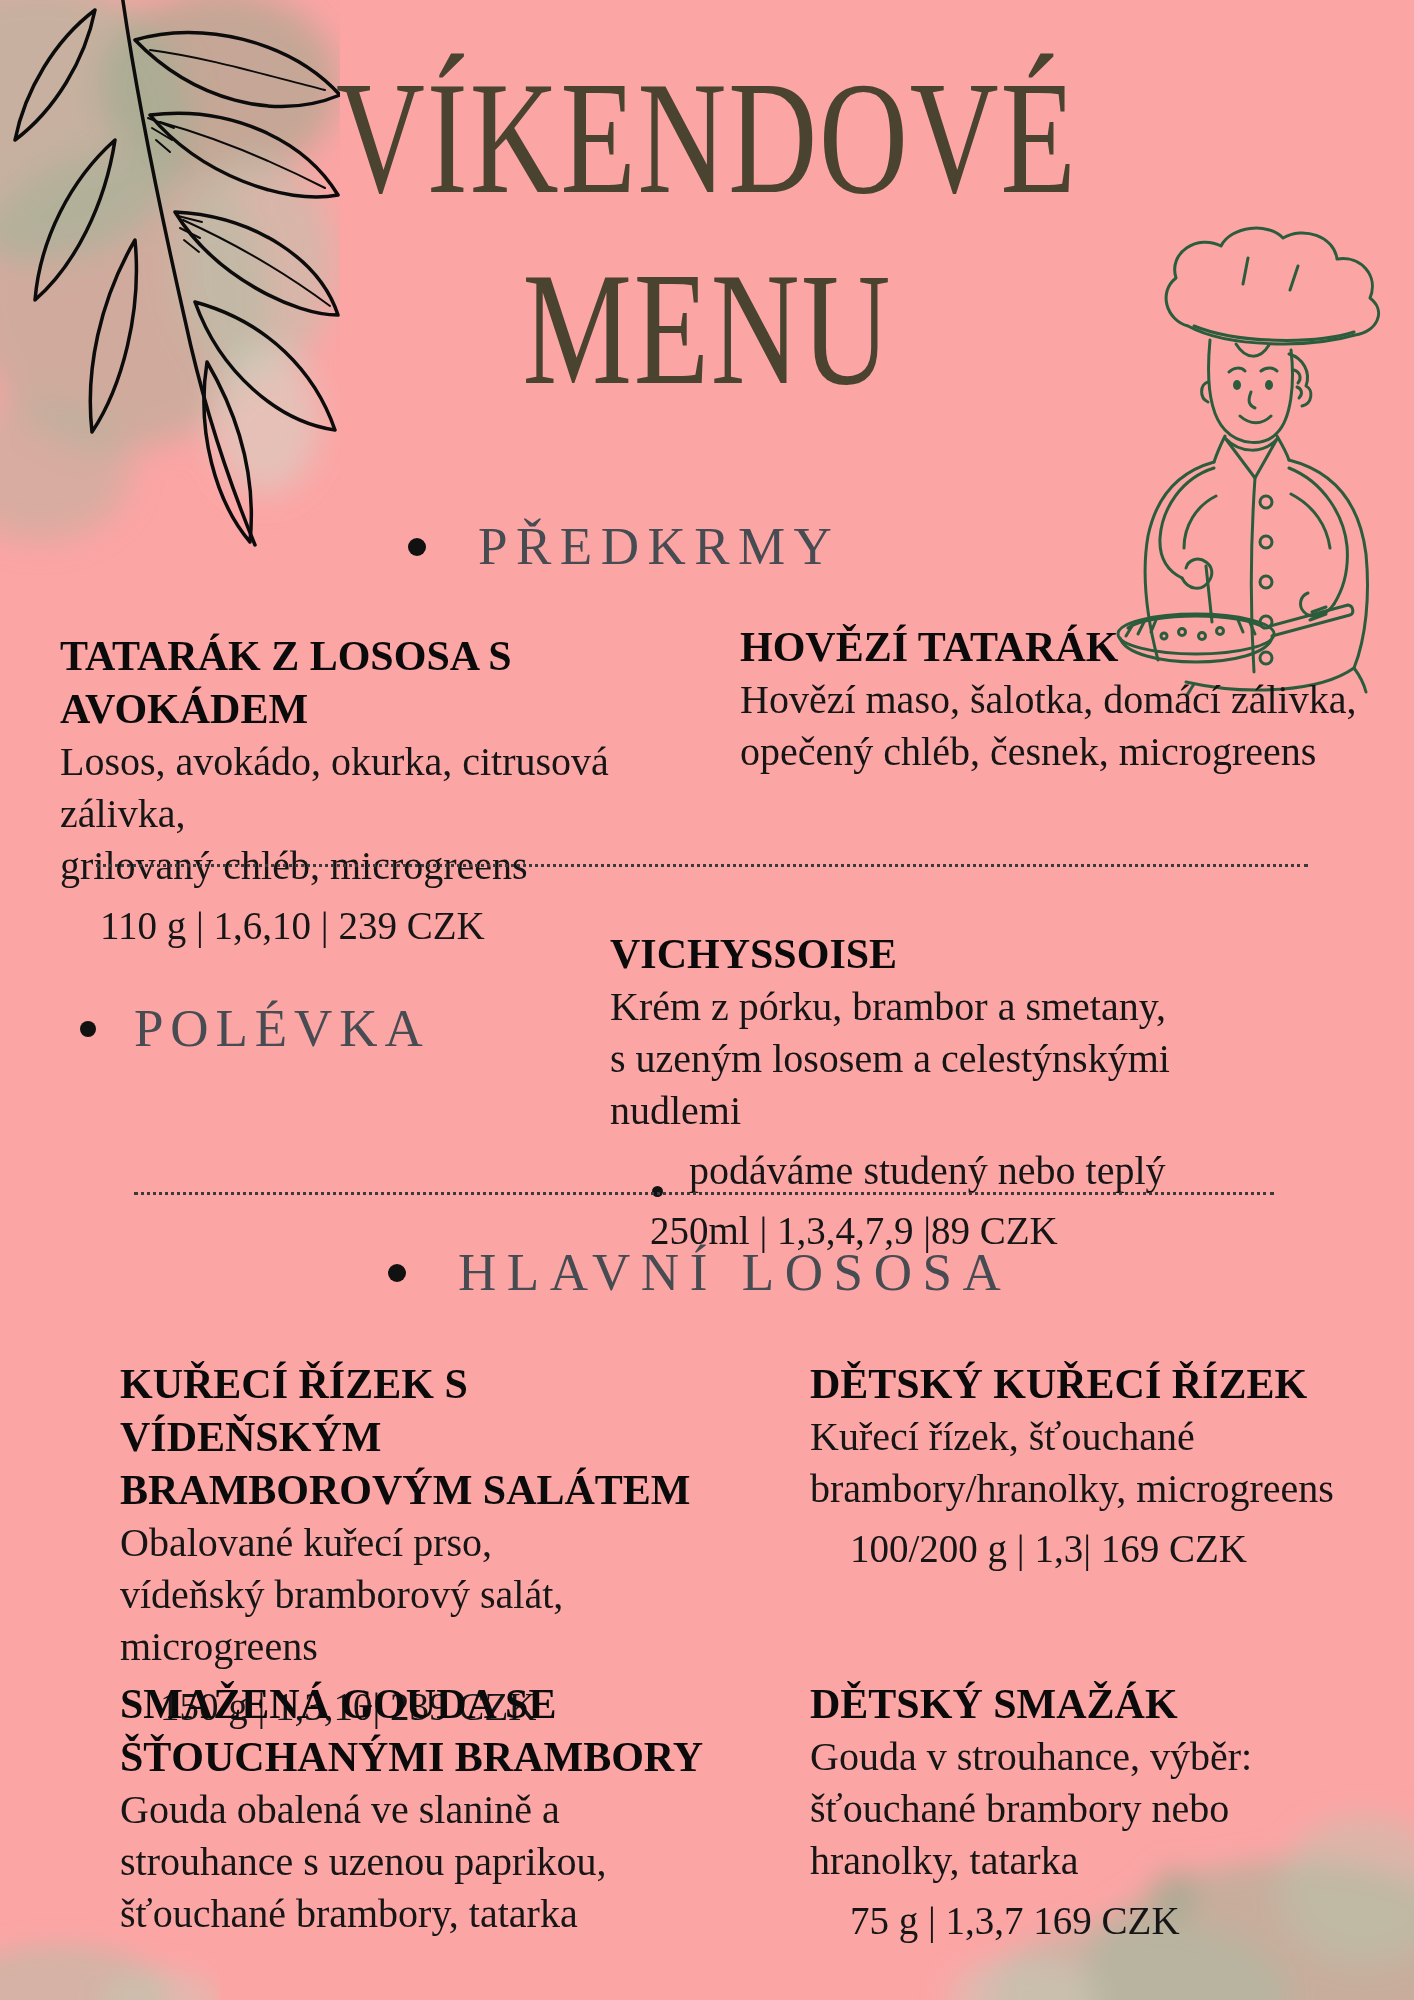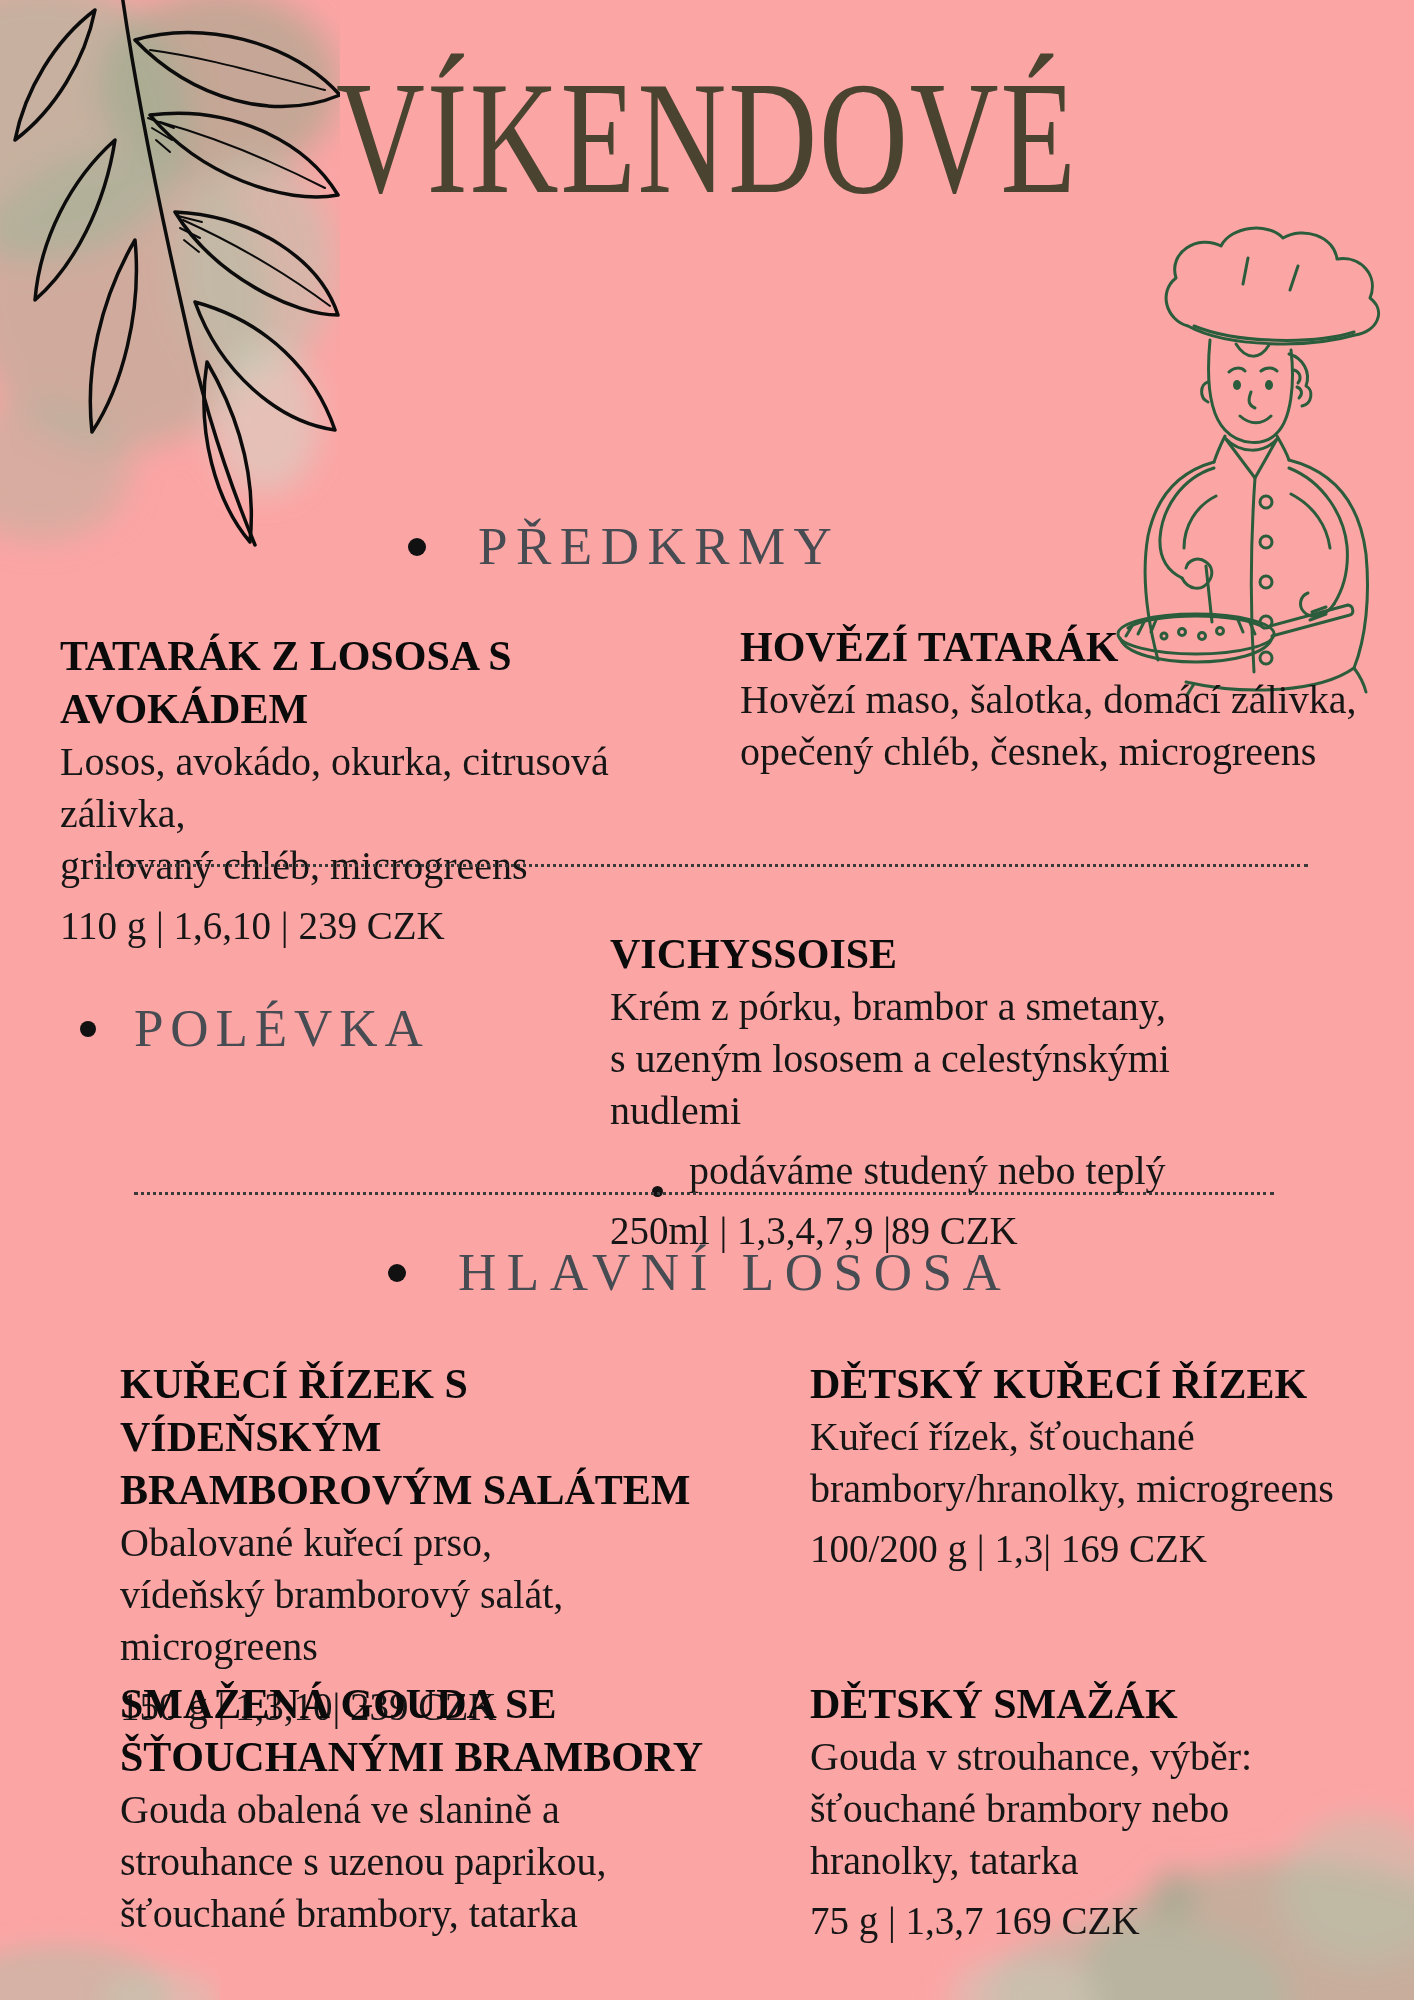--- a/index.html
+++ b/index.html
@@ -26,21 +26,21 @@
   .heading-label{margin-left:52px;}
   #heading-predkrmy{left:408px;top:520px;}
   #heading-polevka{left:80px;top:1002px;letter-spacing:0.13em;}
   #heading-polevka .heading-bullet{width:16px;height:16px;}
   #heading-polevka .heading-label{margin-left:38px;}
   #heading-hlavni{left:388px;top:1246px;letter-spacing:0.2em;}
   
   .menu-item{margin:0 0 44px 0;}
   .item-name{font-size:42px;font-weight:700;line-height:1.26;color:#0b0b0b;}
   .item-desc{font-size:40px;line-height:1.3;color:#161616;}
-  .item-info{font-size:39px;line-height:1.25;margin-top:10px;color:#161616;}
+  .item-info{font-size:39px;line-height:1.25;margin-top:10px;color:#161616;margin-left:40px;}
   .note-row{display:flex;align-items:flex-end;margin:8px 0 0 42px;}
   .note-bullet{width:11px;height:11px;border-radius:50%;background:#111;flex:0 0 auto;}
   .note-text{font-size:40px;line-height:1.3;margin-left:26px;color:#161616;}
   .col{position:absolute;z-index:3;}
   #predkrmy-left{left:60px;top:630px;width:640px;}
   #predkrmy-right{left:740px;top:621px;width:640px;}
   #polevka-block{left:610px;top:928px;width:700px;}
   #main-a{left:120px;top:1358px;width:600px;}
   #main-b{left:810px;top:1358px;width:580px;}
   #main-c{left:120px;top:1678px;width:600px;}
@@ -169,20 +169,21 @@
         </filter>
       </defs>
     <g filter="url(#wblur3)">
       <ellipse cx="60" cy="105" rx="110" ry="50" fill="#aebfa6" opacity="0.5"></ellipse>
       <ellipse cx="160" cy="110" rx="60" ry="30" fill="#c2d0ba" opacity="0.4"></ellipse>
     </g>
   </svg>
 
   <div class="title-wrap">
     <div class="title-line"><span class="pre">VÍKENDOVÉ</span></div>
+    <div class="title-line"><span class="pre">MENU</span></div>
   </div>
 
   <div class="section-heading" id="heading-predkrmy">
     <span class="heading-bullet"></span>
     <span class="heading-label">PŘEDKRMY</span>
   </div>
 
   <div class="col" id="predkrmy-left">
     <div class="menu-item">
       <div class="item-name pre">TATARÁK Z LOSOSA S AVOKÁDEM</div>

